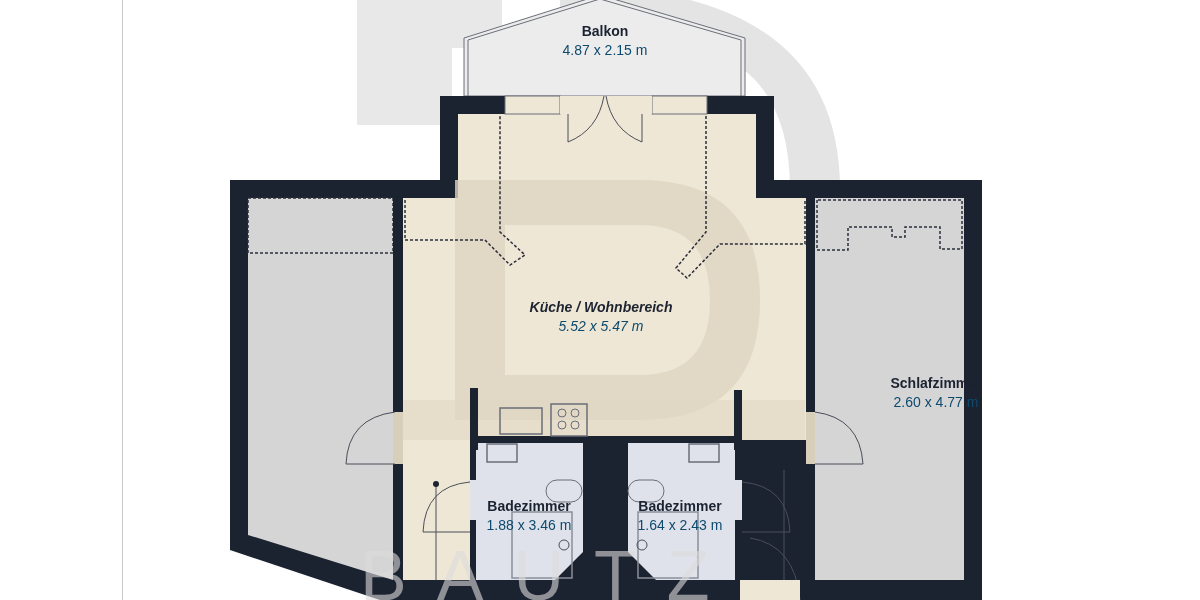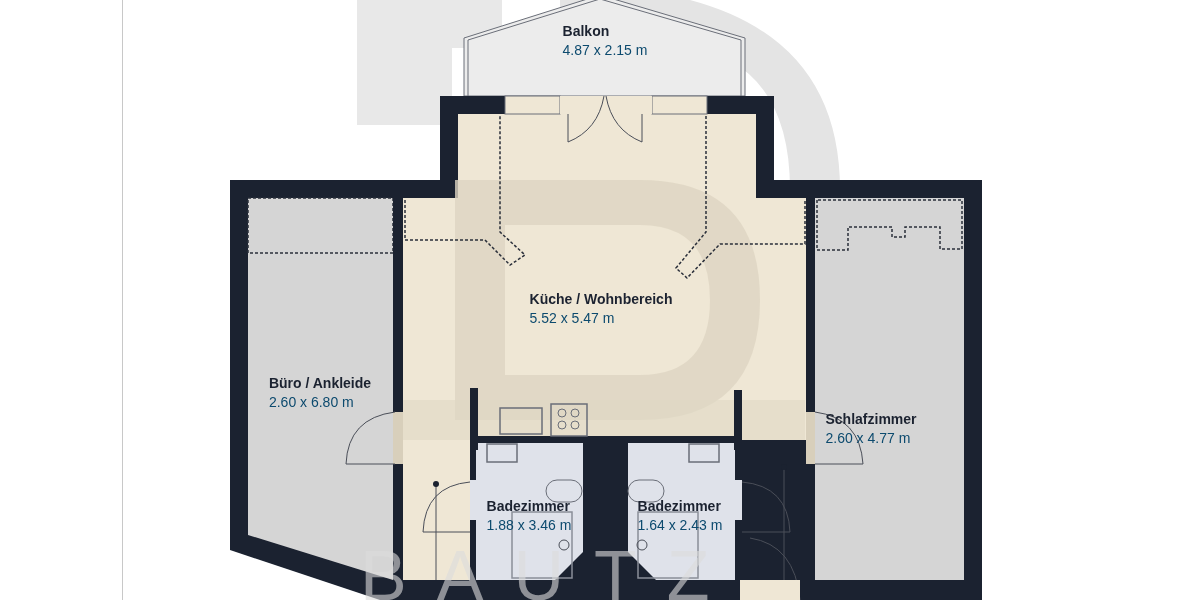--- a/index.html
+++ b/index.html
@@ -1,20 +1,20 @@
 <!DOCTYPE html>
 <html><head>
 <meta charset="utf-8">
 <style>
   html, body { margin: 0; padding: 0; background: #ffffff; }
   body { width: 1200px; height: 600px; overflow: hidden; position: relative; font-family: "Liberation Sans", sans-serif; }
   .stage { position: absolute; left: 0; top: 0; width: 1200px; height: 600px; }
   .vline { position: absolute; left: 122px; top: 0; width: 1px; height: 600px; background: #c8c8c8; }
   svg.plan { position: absolute; left: 0; top: 0; }
-  .label { position: absolute; text-align: left; transform: translateX(-50%); white-space: nowrap; }
+  .label { position: absolute; text-align: center; transform: translateX(-50%); white-space: nowrap; }
   .label .name { font-weight: bold; font-size: 14px; color: #1b2230; display: block; line-height: 18px; }
   .label .dims { font-size: 14px; color: #0c4a6e; display: block; line-height: 20px; }
 </style>
 </head>
 <body>
 
 <div class="stage">
   <div class="vline"></div>
 
   <svg class="plan" width="1200" height="600" viewBox="0 0 1200 600">
@@ -96,29 +96,25 @@
     <path d="M750 538 Q795 545 800 600" fill="none" stroke="#4a4e58"></path>
     <rect x="740" y="580" width="60" height="20" fill="#efe7d5"></rect>
 
     <text x="360" y="600" font-family="Liberation Sans, sans-serif" font-size="70" fill="#dcdcdc" opacity="0.6" letter-spacing="30">BAUTZ</text>
   </svg>
 
   <div class="label" style="left:605px; top:22px;">
     <span class="name">Balkon</span>
     <span class="dims">4.87 x 2.15 m</span>
   </div>
-  <div class="label" style="left:601px; top:290px;">
+  <div class="label" style="left:601px; top:298px;font-style:italic;">
     <span class="name">Küche / Wohnbereich</span>
     <span class="dims">5.52 x 5.47 m</span>
   </div>
-  <div class="label" style="left:320px; top:374px;">
-    <span class="name">Büro / Ankleide</span>
-    <span class="dims">2.60 x 6.80 m</span>
-  </div>
-  <div class="label" style="left:871px; top:374px;margin-top:36px;">
+  <div class="label" style="left:936px; top:374px;">
     <span class="name">Schlafzimmer</span>
     <span class="dims">2.60 x 4.77 m</span>
   </div>
   <div class="label" style="left:529px; top:497px;">
     <span class="name">Badezimmer</span>
     <span class="dims">1.88 x 3.46 m</span>
   </div>
   <div class="label" style="left:680px; top:497px;">
     <span class="name">Badezimmer</span>
     <span class="dims">1.64 x 2.43 m</span>

